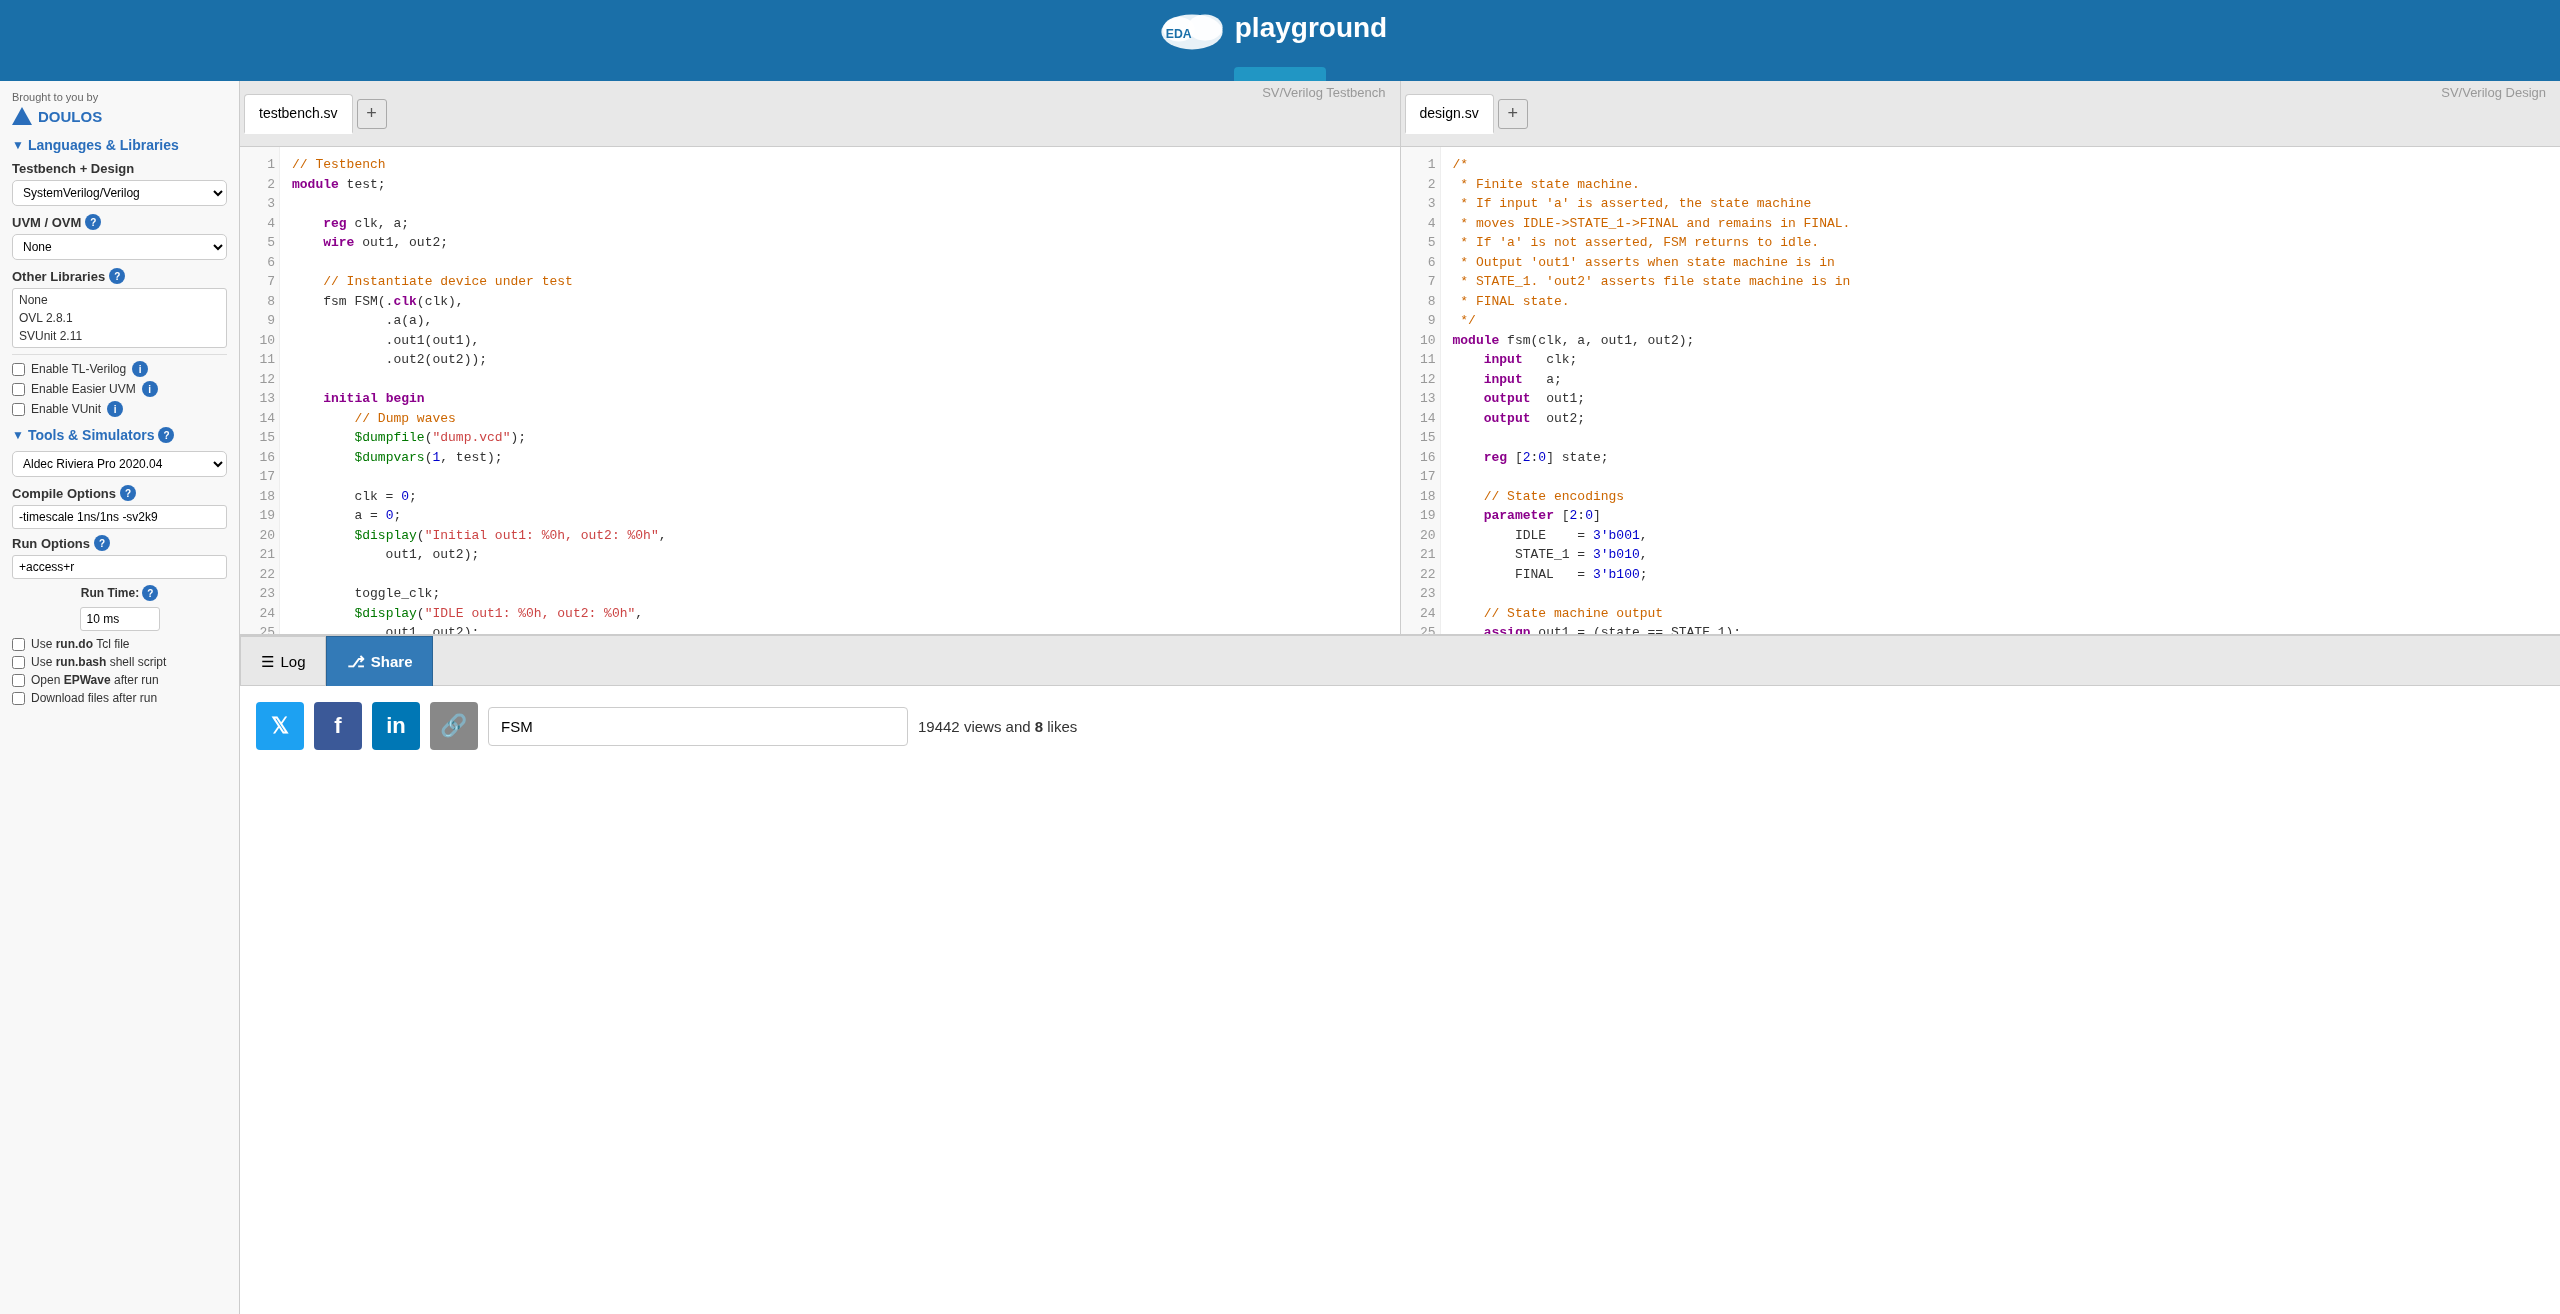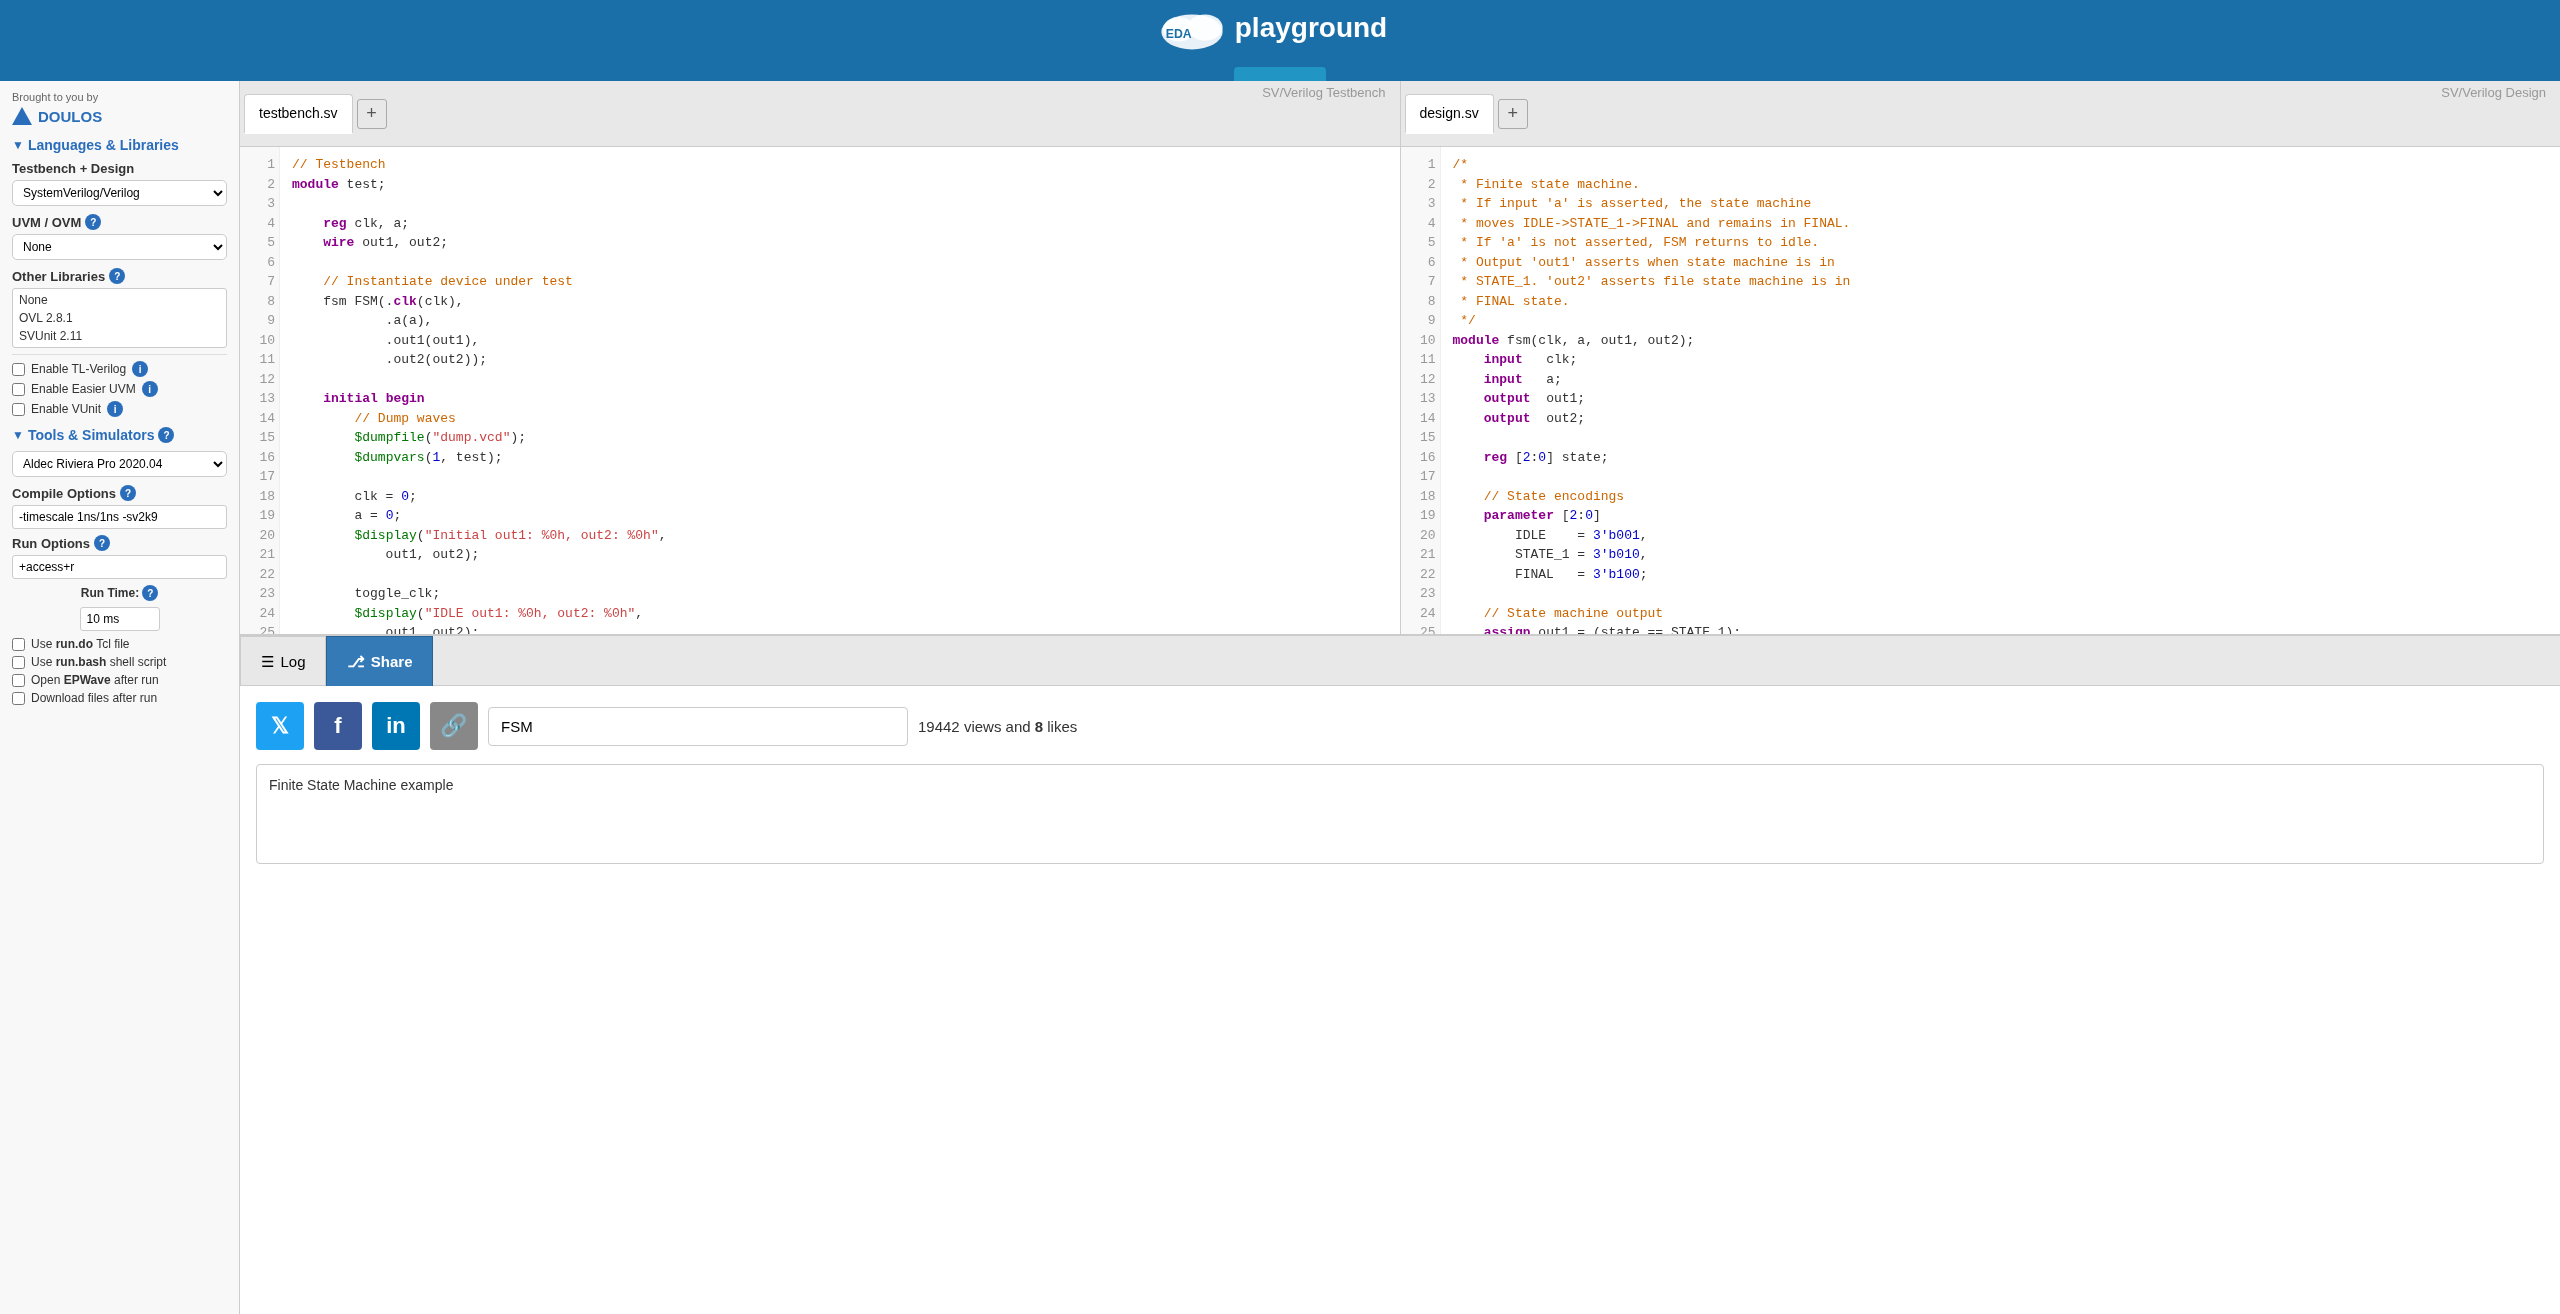--- a/index.html
+++ b/index.html
@@ -661,19 +661,16 @@
             <span>in</span>
           </button>
           <button class="social-btn link-btn" title="Copy Link" style="background:#888;">
             <span>🔗</span>
           </button>
           <input class="share-input" type="text" value="FSM" style="">
           <span class="views-text">
             <span>19442 views and </span><span class="views-bold">8</span><span> likes</span>
           </span>
         </div>
-        <div class="description-box">
-          <span>Finite State Machine example</span>
-        </div>
       </div>
     </div>
   </div>
 </div>
 
 </body></html>

